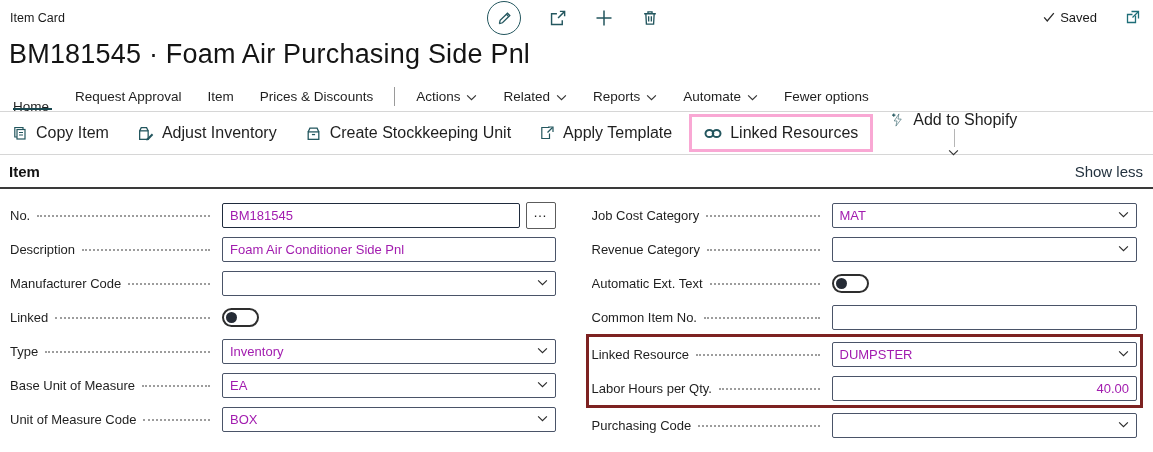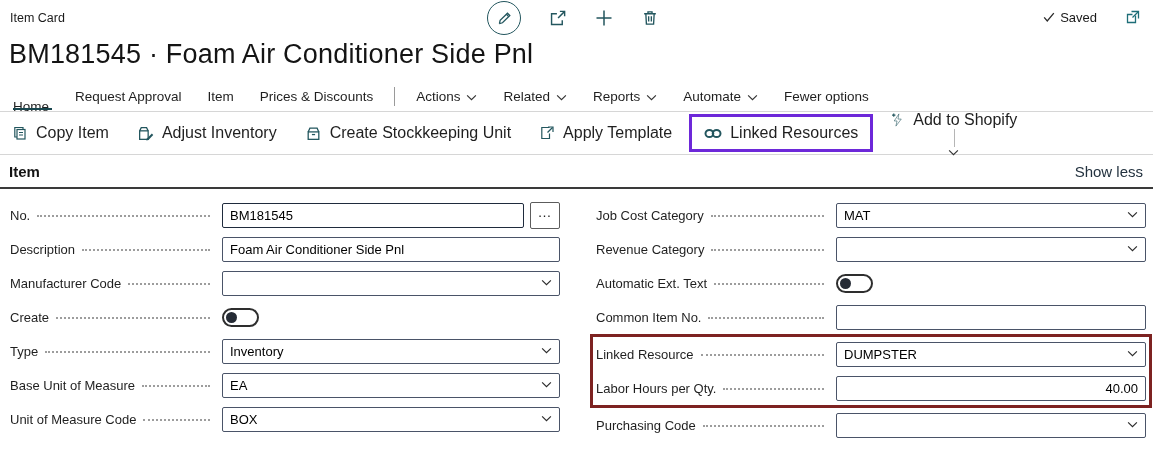--- a/index.html
+++ b/index.html
@@ -34,41 +34,41 @@
   .tab.active::after { content:""; position:absolute; left:3px; right:10px; bottom:1px; height:2px; background:#19474f; }
   .tab .caret { color:#333; margin-top:2px; }
   .vdivider { width:1px; background:#9a9a9a; margin:5px 8px; }
 
   
   .toolbar-row { display:flex; align-items:center; padding:0 10px; height:43px;
     border-bottom:1px solid #d6d6d6; font-size:16px; }
   .tb-btn { display:flex; align-items:center; gap:8px; cursor:pointer; padding:0 14px; white-space:nowrap; }
   .tb-btn:first-child { padding-left:2px; }
   .tb-icon { color:#23565e; }
-  .navy-box { border:3px solid #6d28d9; padding:7px 12px; margin:0 3px; display:flex; align-items:center; gap:8px; cursor:pointer; }
+  .navy-box { border:3px solid #f9a8d4; padding:7px 12px; margin:0 3px; display:flex; align-items:center; gap:8px; cursor:pointer; }
   .split-group { display:flex; align-items:center; gap:0;flex-direction:column; }
   .split-div { width:1px; height:18px; background:#b5b5b5; margin:0 7px 0 9px; }
   .split-caret { color:#333; cursor:pointer; padding-top:2px; }
 
   
   .section-row { display:flex; justify-content:space-between; align-items:flex-end;
     padding:8px 10px 7px 9px; border-bottom:2px solid #3a3a3a; }
   .section-title { font-size:15px; font-weight:700; color:#141414; }
   .show-less { font-size:15px; color:#23323f; cursor:pointer; }
 
   
-  .form { display:grid; grid-template-columns:1fr 1fr; column-gap:36px; padding:9px 7px 0 10px; }
+  .form { display:grid; grid-template-columns:1fr 1fr; column-gap:36px; padding:9px 16px 0 10px; }
   .col-left { --lw:212px; }
   .col-right { --lw:240px; }
   .field-row { display:grid; grid-template-columns:var(--lw) 1fr; align-items:center; height:34px; }
   .flabel { display:flex; align-items:center; overflow:hidden; font-size:13px; color:#1f1f1f; white-space:nowrap; }
   .leader { flex:1; min-width:8px; height:0; border-bottom:2px dotted #9d9d9d; margin:2px 12px 0 7px; }
   .ctrl { position:relative; display:flex; align-items:center; }
   .ctrl input { width:100%; height:25px; border:1px solid #4a5468; border-radius:2px;
-    font-family:"Liberation Sans", sans-serif; font-size:13px; color:#000000; padding:0 7px; outline:none; background:#fff; }
+    font-family:"Liberation Sans", sans-serif; font-size:13px; color:#a21caf; padding:0 7px; outline:none; background:#fff; }
   .ctrl.dd input { padding-right:26px; }
   .ctrl input.num { text-align:right; }
   .ctrl input.strong-border { border-color:#1f2b3d; border-width:1.5px; }
   .dd-caret { position:absolute; right:8px; top:8px; color:#2b2b2b; cursor:pointer; }
   .assist-btn { width:30px; height:27px; margin-left:6px; border:1px solid #5c5c5c; border-radius:2px;
     display:flex; align-items:center; justify-content:center; font-size:14px; letter-spacing:1px;
     cursor:pointer; flex:none; line-height:10px; padding-bottom:7px; }
   .toggle { width:37px; height:19px; border:2px solid #2e2e2e; border-radius:11px; position:relative; cursor:pointer; background:#fff; }
   .knob { position:absolute; left:2px; top:2px; width:11px; height:11px; border-radius:50%; background:#252b35; }
   .red-box { border:3px solid #7d2221; margin:0 -6px; padding:0 3px; }
@@ -125,21 +125,21 @@
           <svg width="16" height="16" viewBox="0 0 16 16" fill="none" stroke="currentColor" stroke-width="1.3">
             <path d="M10.5 6.5v7h-8v-8h5"></path>
             <path d="M6.5 2.5h7v7"></path>
             <path d="M13 3L7.5 8.5"></path>
           </svg>
         </span>
       </span>
   </div>
 </div>
 
-<div class="page-title">BM181545 · Foam Air Conditioner Side Pnl</div>
+<div class="page-title">BM181545 · Foam Air Purchasing Side Pnl</div>
 
 <div class="menu-row" id="menu-row">
     <div class="tab active">
       <span>Home</span>
     </div>
     <div class="tab">
       <span>Request Approval</span>
     </div>
     <div class="tab">
       <span>Item</span>
@@ -289,21 +289,21 @@
           <input type="text" value="" style="">
           <span class="dd-caret">
             <svg width="11" height="7" viewBox="0 0 12 8" fill="none" stroke="currentColor" stroke-width="1.3">
               <path d="M1 1.5l5 5 5-5"></path>
             </svg>
           </span>
         </div>
       </div>
       <div class="field-row">
         <div class="flabel">
-          <span>Create</span>
+          <span>Linked</span>
           <span class="leader"></span>
         </div>
         <div class="ctrl">
           <div class="toggle">
             <div class="knob"></div>
           </div>
         </div>
       </div>
       <div class="field-row">
         <div class="flabel">

